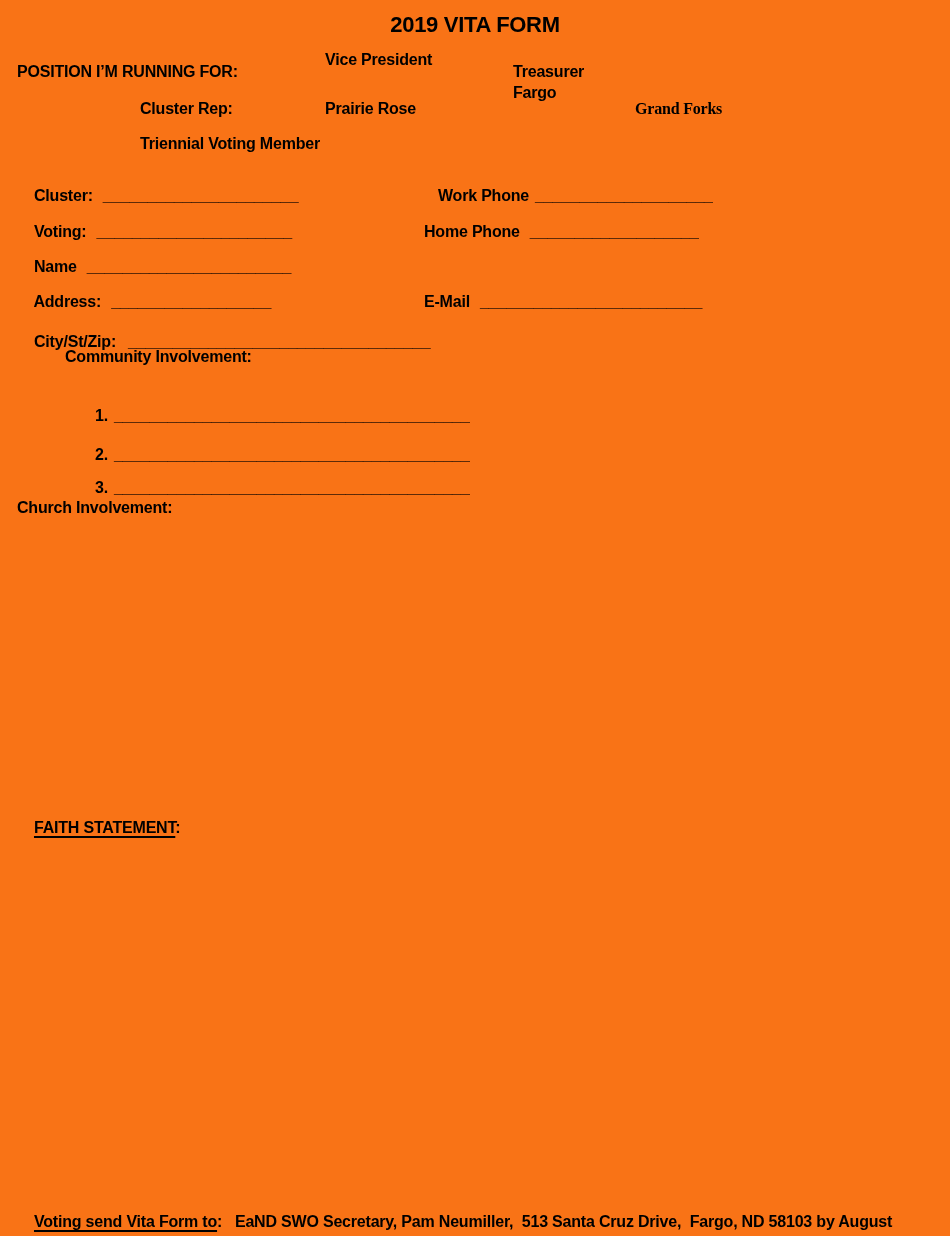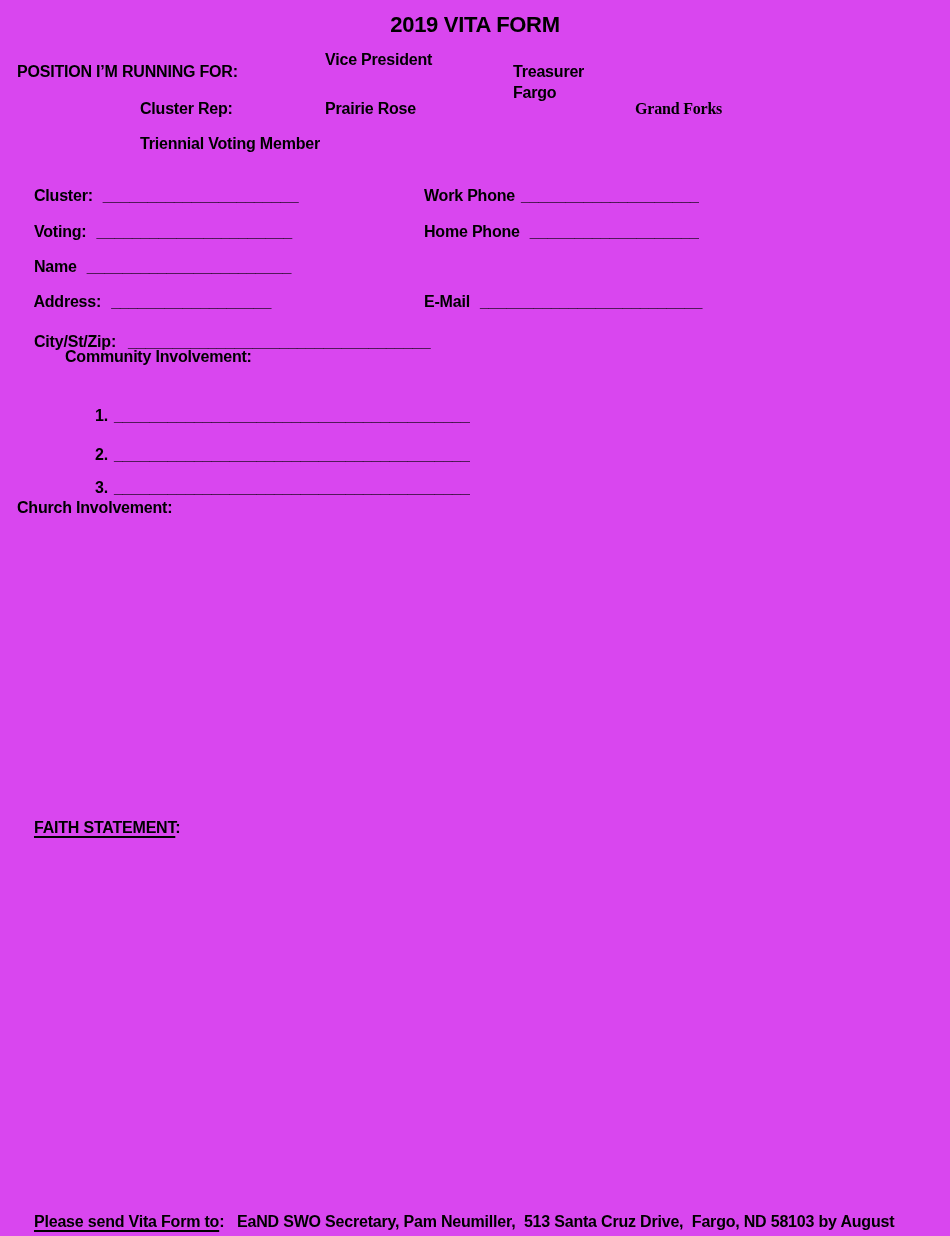--- a/index.html
+++ b/index.html
@@ -4,21 +4,21 @@
 <style>
   html, body {
     margin: 0;
     padding: 0;
     background: #ffffff;
   }
   .page {
     position: relative;
     width: 950px;
     height: 1236px;
-    background: #d946ef;
+    background: #f97316;
     color: #000000;
     font-family: "Liberation Sans", sans-serif;
     font-weight: 700;
     font-size: 16px;
     letter-spacing: -0.2px;
     overflow: hidden;
   }
   .abs {
     position: absolute;
     white-space: pre;
@@ -76,21 +76,21 @@
   <div class="abs" style="left:17px; top:238px;">
     <span>Name</span><span class="blank">_______________________</span>
   </div>
   <div class="abs" style="left:17px; top:273px;">
     <span>Address:</span><span class="blank">__________________</span>
   </div>
   <div class="abs" style="left:17px; top:313px;">
     <span>City/St/Zip:</span><span class="blank wide">__________________________________</span>
   </div>
 
-  <div class="abs" style="left:407px; top:167px;">
+  <div class="abs" style="left:421px; top:167px;">
     <span>Work Phone</span><span class="blank tight">____________________</span>
   </div>
   <div class="abs" style="left:407px; top:203px;">
     <span>Home Phone</span><span class="blank">___________________</span>
   </div>
   <div class="abs" style="left:407px; top:273px;">
     <span>E-Mail</span><span class="blank">_________________________</span>
   </div>
 
   <span class="abs" style="left:17px; top:347px;margin-left:48px;">Community Involvement:</span>
@@ -105,16 +105,16 @@
     <span>3.</span><span class="blank tight">________________________________________</span>
   </div>
 
   <span class="abs" style="left:17px; top:498px;">Church Involvement:</span>
 
   <div class="abs" style="left:17px; top:799px;">
     <span class="u">FAITH STATEMENT</span><span>:</span>
   </div>
 
   <div class="abs footer" style="left:17px; top:1186px; width:912px;">
-    <span class="u">Please send Vita Form to</span><span>:</span><span>   EaND SWO Secretary, Pam Neumiller,  513 Santa Cruz Drive,  Fargo, ND 58103 by August 15th. Thank you.</span>
+    <span class="u">Voting send Vita Form to</span><span>:</span><span>   EaND SWO Secretary, Pam Neumiller,  513 Santa Cruz Drive,  Fargo, ND 58103 by August 15th. Thank you.</span>
   </div>
 
 </div>
 
 </body></html>

